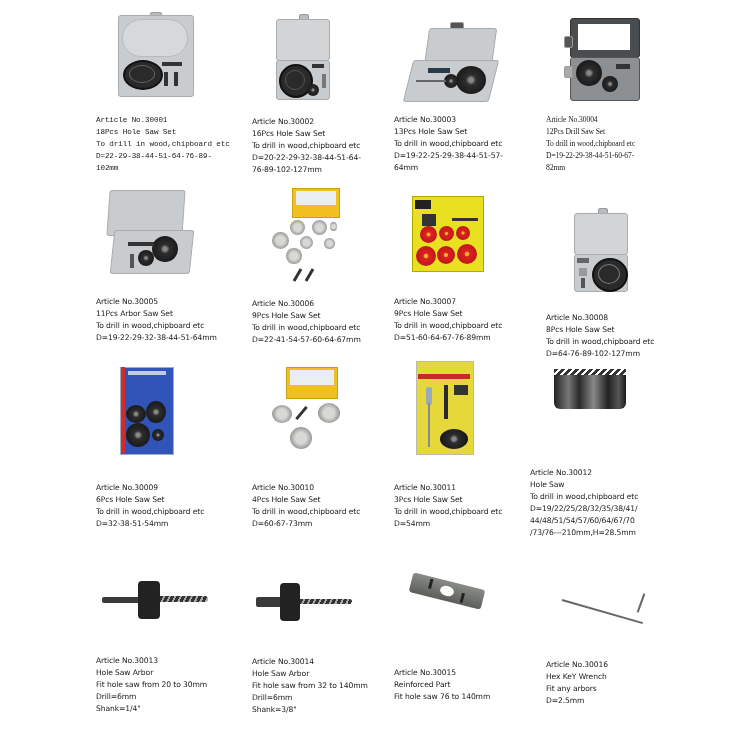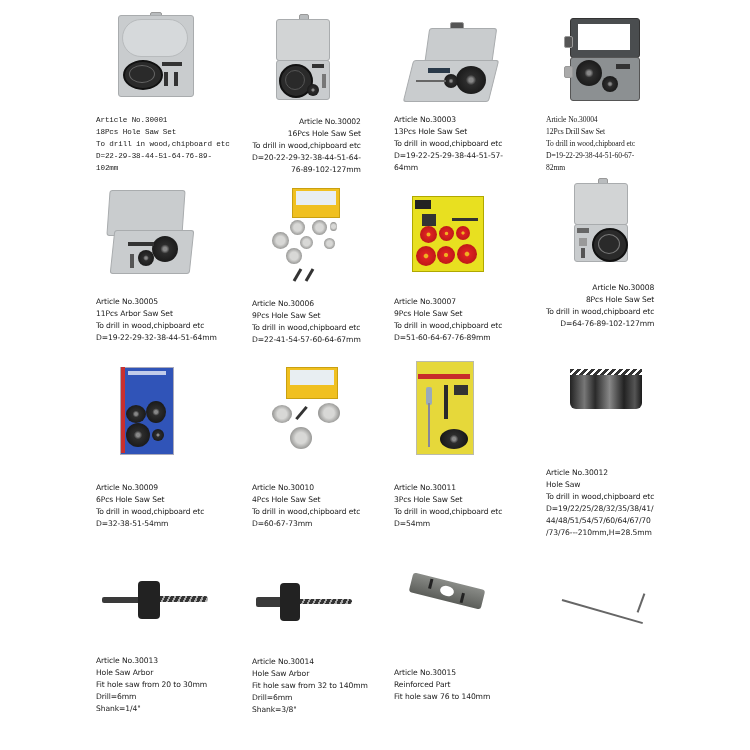--- a/index.html
+++ b/index.html
@@ -49,21 +49,21 @@
   <div class="img" style="left:36px;top:14px;width:56px;height:86px;">
     <div class="handle" style="left:23px;top:0;width:8px;height:5px;"></div>
     <div class="case" style="left:0;top:5px;width:52px;height:40px;background:#d2d4d5;"></div>
     <div class="case" style="left:0;top:46px;width:52px;height:38px;"></div>
     <div class="blade" style="left:3px;top:50px;width:30px;height:30px;"></div>
     <div class="ring" style="left:9px;top:56px;width:18px;height:18px;"></div>
     <div class="darkcup" style="left:31px;top:70px;width:12px;height:12px;"></div>
     <div class="bar" style="left:36px;top:50px;width:12px;height:4px;"></div>
     <div class="bar" style="left:46px;top:60px;width:4px;height:14px;background:#777;"></div>
   </div>
-  <div class="txt" style="left:12px;top:116px;text-align:right;">
+  <div class="txt" style="left:12px;top:116px;">
     <div>Article No.30002</div>
     <div>16Pcs  Hole Saw Set</div>
     <div>To drill in wood,chipboard etc</div>
     <div>D=20-22-29-32-38-44-51-64-</div>
     <div>76-89-102-127mm</div>
   </div>
 </div>
 
 <div class="cell" style="left:390px;top:0;height:180px;">
   <div class="img" style="left:14px;top:22px;width:90px;height:80px;">
@@ -158,21 +158,21 @@
     <div class="redcup" style="left:45px;top:48px;width:20px;height:20px;"></div>
   </div>
   <div class="txt" style="left:4px;top:116px;">
     <div>Article No.30007</div>
     <div>9Pcs  Hole Saw Set</div>
     <div>To drill in wood,chipboard etc</div>
     <div>D=51-60-64-67-76-89mm</div>
   </div>
 </div>
 
-<div class="cell" style="left:540px;top:166px;height:175px;text-align:right;">
+<div class="cell" style="left:540px;top:196px;height:175px;">
   <div class="img" style="left:34px;top:12px;width:56px;height:84px;">
     <div class="handle" style="left:24px;top:0;width:8px;height:5px;"></div>
     <div class="case" style="left:0;top:5px;width:52px;height:40px;background:#d2d4d5;"></div>
     <div class="case" style="left:0;top:46px;width:52px;height:36px;"></div>
     <div class="blade" style="left:18px;top:50px;width:32px;height:30px;"></div>
     <div class="ring" style="left:24px;top:56px;width:20px;height:18px;border-color:#777;"></div>
     <div class="bar" style="left:3px;top:50px;width:12px;height:5px;background:#666;"></div>
     <div class="bar" style="left:5px;top:60px;width:8px;height:8px;background:#999;"></div>
     <div class="bar" style="left:7px;top:70px;width:4px;height:10px;background:#555;"></div>
   </div>
@@ -231,21 +231,21 @@
     <div class="darkcup" style="left:24px;top:68px;width:28px;height:20px;"></div>
   </div>
   <div class="txt" style="left:4px;top:127px;">
     <div>Article No.30011</div>
     <div>3Pcs Hole Saw Set</div>
     <div>To drill in wood,chipboard etc</div>
     <div>D=54mm</div>
   </div>
 </div>
 
-<div class="cell" style="left:540px;top:355px;height:190px;">
+<div class="cell" style="left:524px;top:355px;height:190px;">
   <div class="img" style="left:30px;top:14px;width:74px;height:40px;">
     <div class="box" style="left:0;top:4px;width:72px;height:36px;border-radius:0 0 6px 6px;background:linear-gradient(90deg,#222 0%,#777 20%,#2a2a2a 35%,#888 55%,#222 75%,#555 90%,#1a1a1a 100%);"></div>
     <div class="box" style="left:0;top:0;width:72px;height:6px;background:repeating-linear-gradient(135deg,#333 0 3px,#fff 3px 5px);"></div>
   </div>
   <div class="txt" style="left:6px;top:112px;">
     <div>Article No.30012</div>
     <div>Hole Saw</div>
     <div>To drill in wood,chipboard etc</div>
     <div>D=19/22/25/28/32/35/38/41/</div>
     <div>44/48/51/54/57/60/64/67/70</div>
@@ -296,13 +296,19 @@
     <div>Reinforced Part</div>
     <div>Fit hole saw 76 to 140mm</div>
   </div>
 </div>
 
 <div class="cell" style="left:540px;top:545px;height:205px;">
   <div class="img" style="left:20px;top:40px;width:100px;height:40px;">
     <div class="bar" style="left:2px;top:14px;width:84px;height:2px;background:#666;transform:rotate(16deg);transform-origin:left center;"></div>
     <div class="bar" style="left:80px;top:8px;width:2px;height:20px;background:#666;transform:rotate(20deg);"></div>
   </div>
+  <div class="txt" style="left:6px;top:114px;">
+    <div>Article No.30016</div>
+    <div>Hex KeY Wrench</div>
+    <div>Fit any arbors</div>
+    <div>D=2.5mm</div>
+  </div>
 </div>
 
 </body></html>

